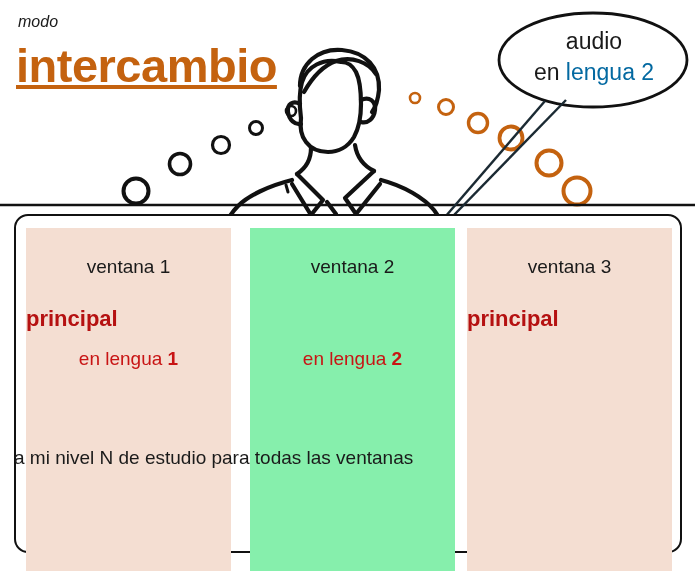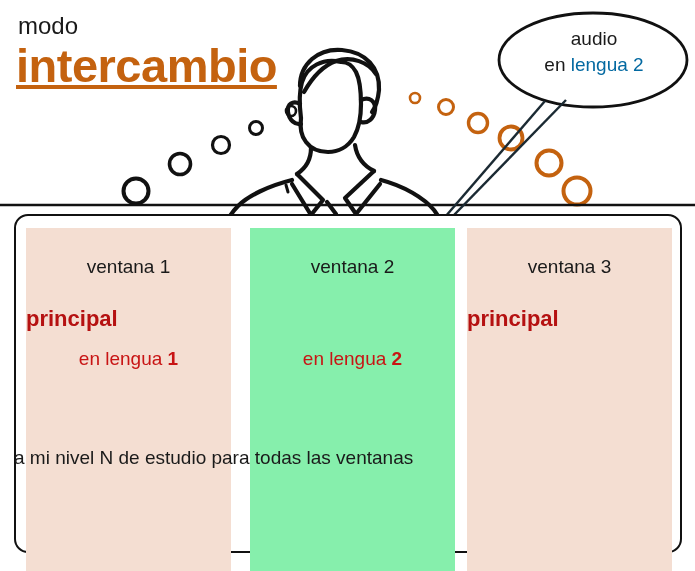--- a/index.html
+++ b/index.html
@@ -15,24 +15,25 @@
     overflow: hidden;
     font-family: "Liberation Sans", "DejaVu Sans", sans-serif;
     color: #1a1a1a;
   }
 
   
   #modo-label {
     position: absolute;
     left: 18px;
     top: 14px;
-    font-size: 24px;
+    font-size: 16px;
     line-height: 1;
     color: #1a1a1a;
     white-space: nowrap;
+    font-style: italic;
   }
   #title-intercambio {
     position: absolute;
     left: 16px;
     top: 42px;
     font-size: 47px;
     font-weight: bold;
     line-height: 1;
     color: #C4620F;
     letter-spacing: -0.5px;
@@ -50,21 +51,21 @@
     pointer-events: none;
   }
 
   
   #bubble-text {
     position: absolute;
     left: 508px;
     top: 26px;
     width: 172px;
     text-align: center;
-    font-size: 19px;
+    font-size: 23px;
     line-height: 1.35;
     color: #1a1a1a;
   }
   #bubble-text .orange { color: #0369a1; }
 
   
   #panel {
     position: absolute;
     left: 14px;
     top: 214px;

